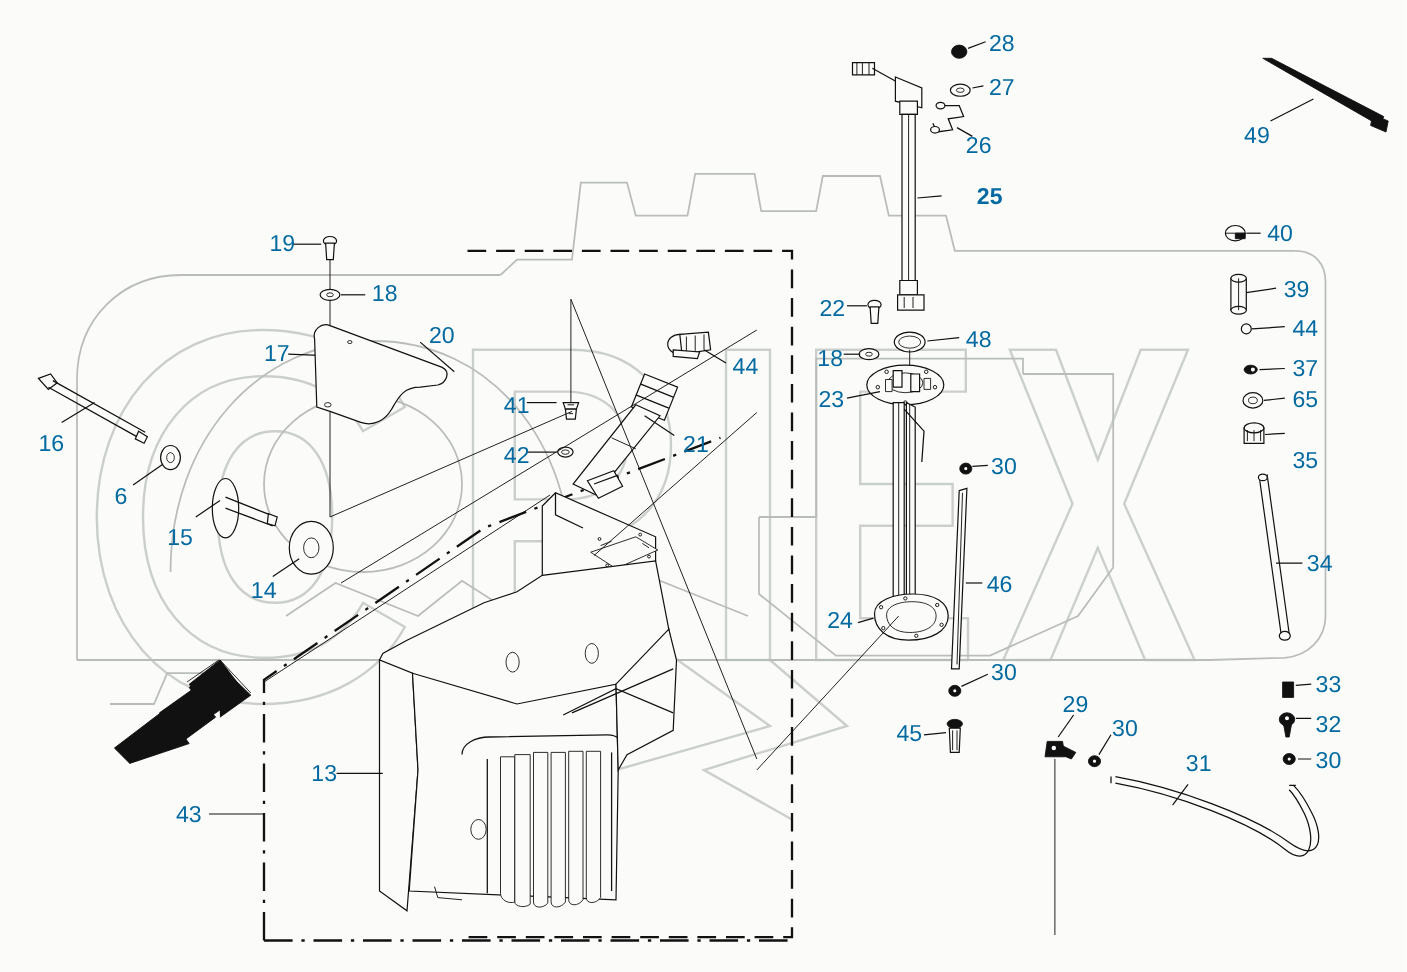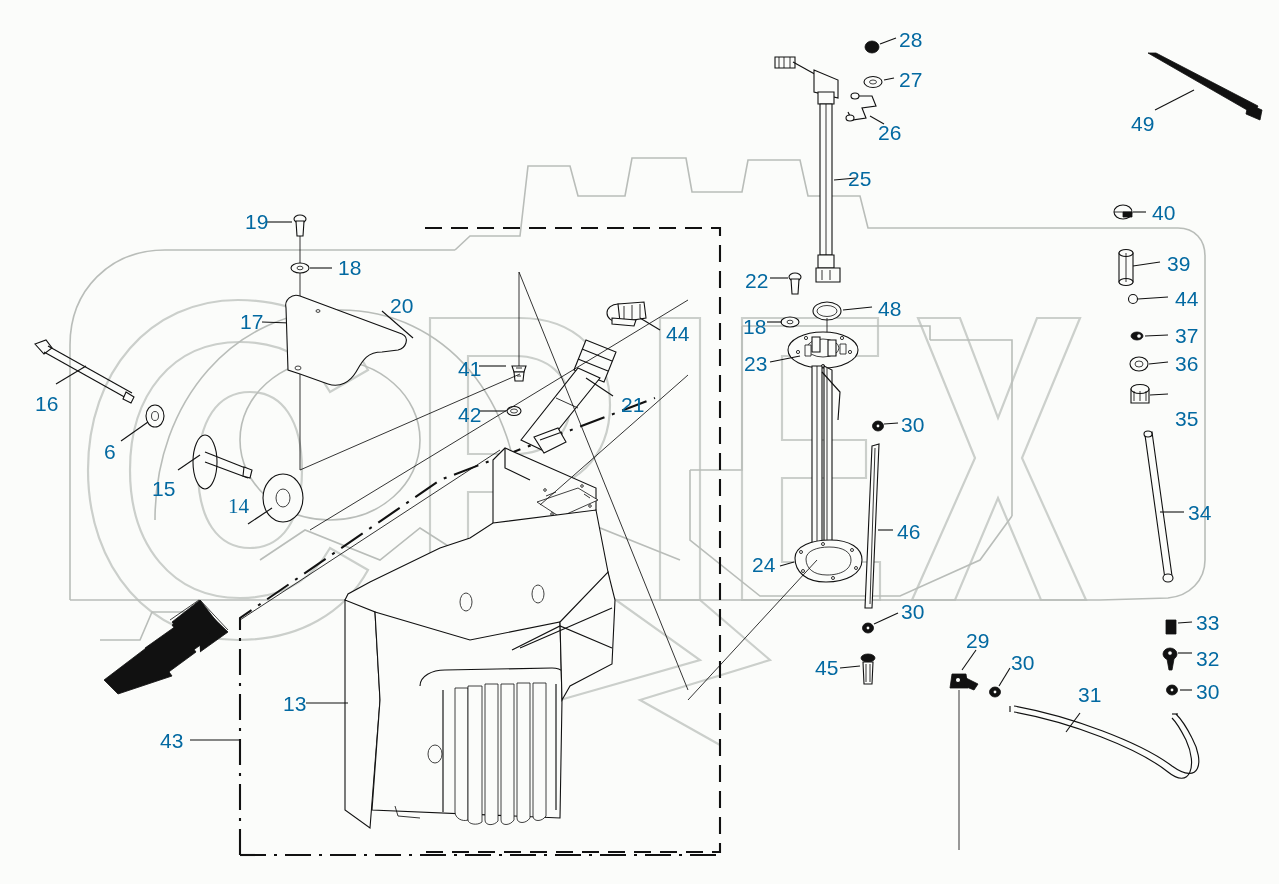--- a/index.html
+++ b/index.html
@@ -442,43 +442,43 @@
     <path class="ln-thin" d="M519 272 L688 690"></path>
     <path class="ln-thin" d="M688 300 L310 530"></path>
     <path class="ln-thin" d="M688 375 L540 505"></path>
     <path class="ln-thin" d="M827 540 L827 368"></path>
     <path class="ln-thin" d="M240 620 L500 450"></path>
 
   </svg>
 
   <div class="lbl" style="left:104px;top:441px;">6</div>
   <div class="lbl" style="left:283px;top:693px;">13</div>
-  <div class="lbl" style="left:228px;top:496px;font-family:Liberation Serif, serif;">14</div>
+  <div class="lbl" style="left:228px;top:527px;">14</div>
   <div class="lbl" style="left:152px;top:478px;">15</div>
   <div class="lbl" style="left:35px;top:393px;">16</div>
   <div class="lbl" style="left:240px;top:311px;">17</div>
   <div class="lbl" style="left:338px;top:257px;">18</div>
   <div class="lbl" style="left:245px;top:211px;">19</div>
   <div class="lbl" style="left:390px;top:295px;">20</div>
   <div class="lbl" style="left:621px;top:394px;">21</div>
   <div class="lbl" style="left:745px;top:270px;">22</div>
   <div class="lbl" style="left:744px;top:353px;">23</div>
   <div class="lbl" style="left:752px;top:554px;">24</div>
-  <div class="lbl" style="left:848px;top:168px;">25</div>
+  <div class="lbl" style="left:888px;top:168px;font-weight:bold;">25</div>
   <div class="lbl" style="left:878px;top:122px;">26</div>
   <div class="lbl" style="left:899px;top:69px;">27</div>
   <div class="lbl" style="left:899px;top:29px;">28</div>
   <div class="lbl" style="left:966px;top:630px;">29</div>
   <div class="lbl" style="left:901px;top:414px;">30</div>
   <div class="lbl" style="left:1078px;top:684px;">31</div>
   <div class="lbl" style="left:1196px;top:648px;">32</div>
   <div class="lbl" style="left:1196px;top:612px;">33</div>
   <div class="lbl" style="left:1188px;top:502px;">34</div>
   <div class="lbl" style="left:1175px;top:408px;">35</div>
-  <div class="lbl" style="left:1175px;top:353px;">36</div>
+  <div class="lbl" style="left:1175px;top:353px;">65</div>
   <div class="lbl" style="left:1175px;top:325px;">37</div>
   <div class="lbl" style="left:1175px;top:288px;">44</div>
   <div class="lbl" style="left:1167px;top:253px;">39</div>
   <div class="lbl" style="left:1152px;top:202px;">40</div>
   <div class="lbl" style="left:458px;top:358px;">41</div>
   <div class="lbl" style="left:458px;top:404px;">42</div>
   <div class="lbl" style="left:160px;top:730px;">43</div>
   <div class="lbl" style="left:666px;top:323px;">44</div>
   <div class="lbl" style="left:815px;top:657px;">45</div>
   <div class="lbl" style="left:897px;top:521px;">46</div>

